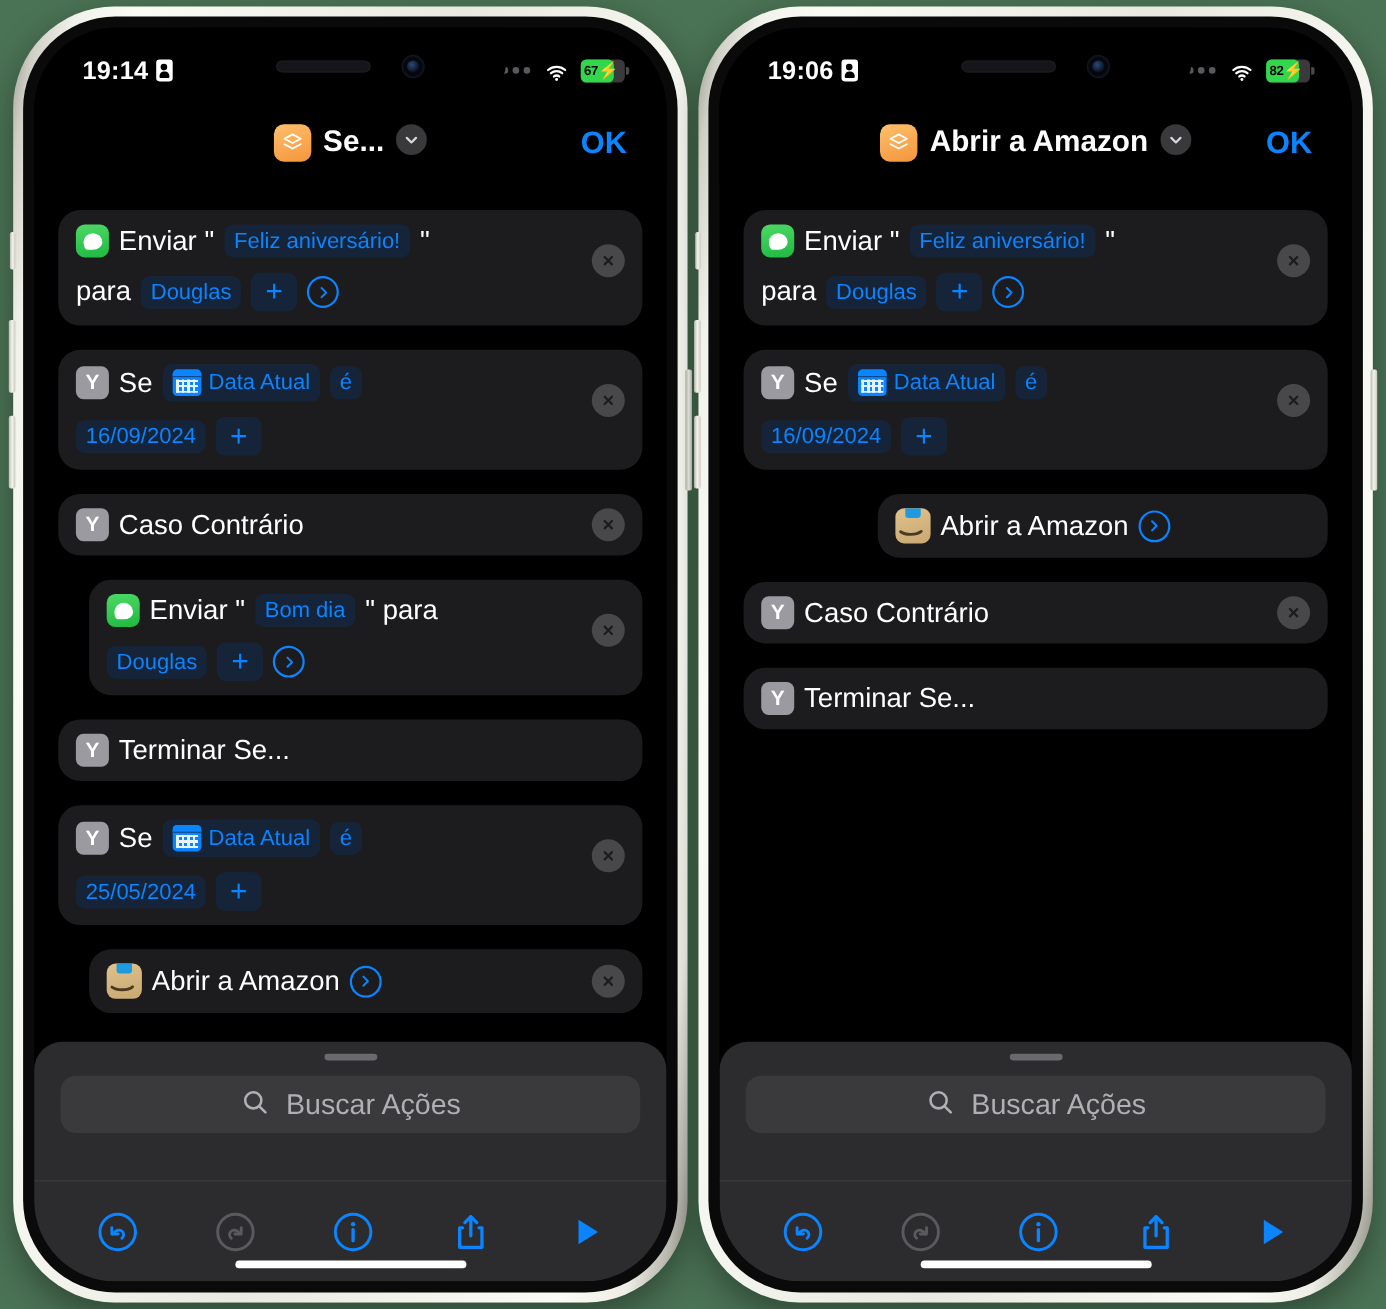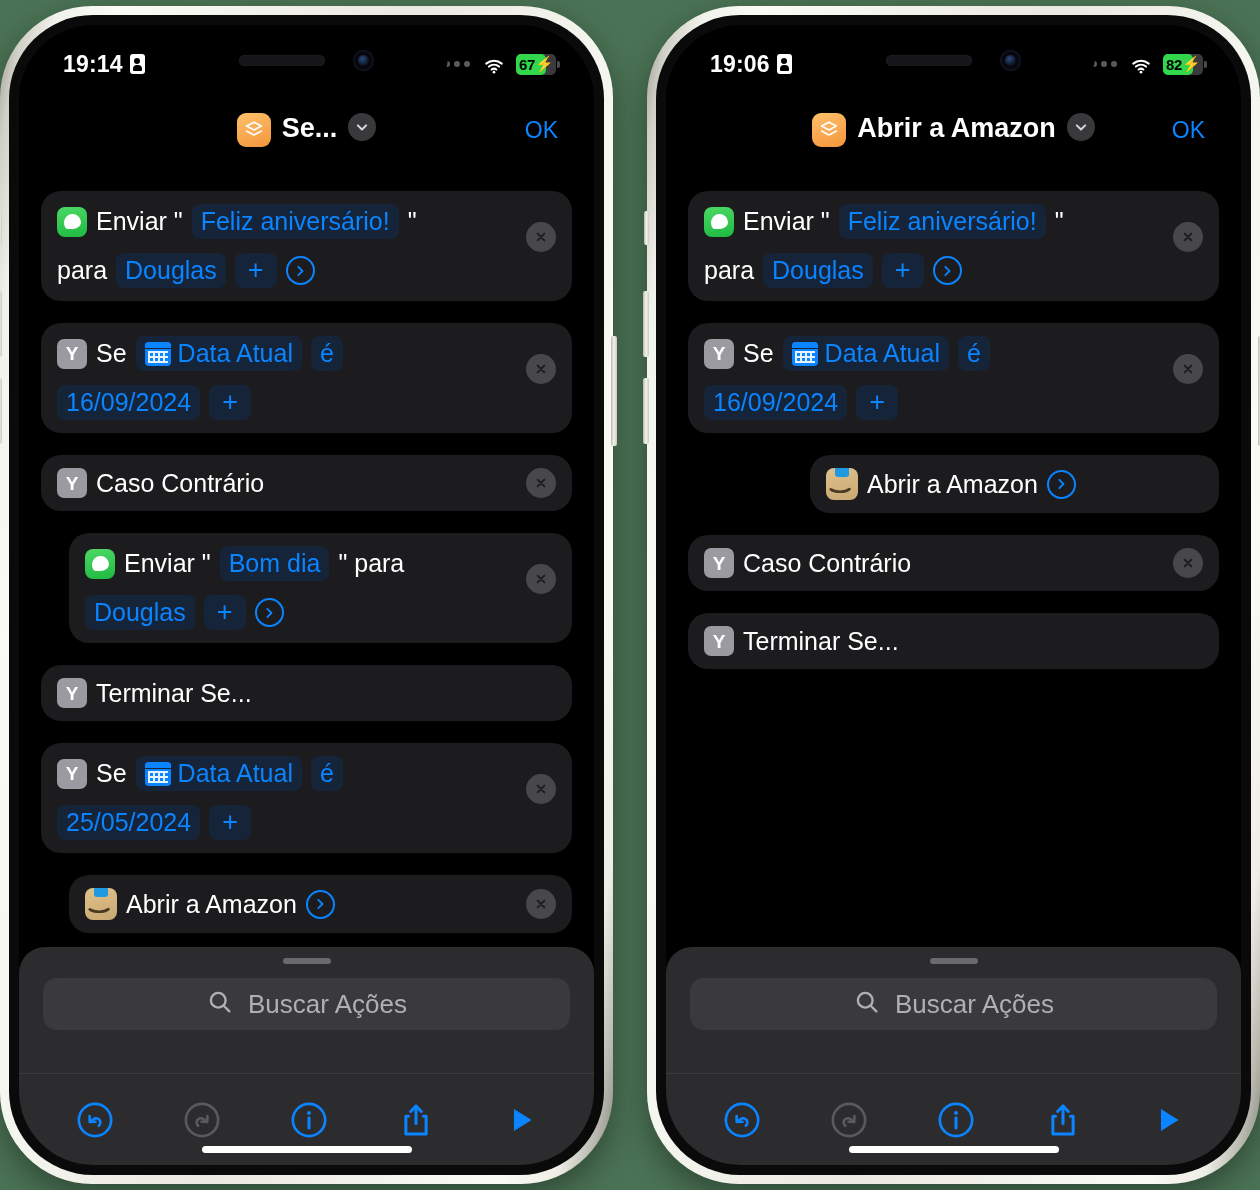--- a/index.html
+++ b/index.html
@@ -12,21 +12,21 @@
     overflow: hidden;
     position: relative;
   }
 
   .stage {
     position: absolute;
     inset: 0;
     display: flex;
     justify-content: space-between;
     align-items: center;
-    padding: 0 0;
+    padding: 0 12px;
   }
 
   
   .phone {
     position: relative;
     width: 613px;
     height: 1178px;
     border-radius: 92px;
     background: linear-gradient(100deg,
         #8e8e86 0%, #cfcfc6 3%, #f2f2ec 7%,
@@ -160,21 +160,21 @@
     background:#4a4a4e;
   }
   .battery .fill {
     position:absolute; left:0; top:0;
     height:100%; width: 30px;
     border-radius:5px;
     background:#32d74b;
   }
   .battery .pct {
     position:relative; z-index:2;
-    font-size:15px; font-weight:bold; color:#000;
+    font-size:12px; font-weight:bold; color:#000;
     padding-left:3px; letter-spacing:-.3px;
   }
   .battery .bolt {
     position:relative; z-index:2;
     font-size:15px; color:#fff;
     margin-left: 0px;
   }
 
   
   .navbar {
@@ -209,22 +209,22 @@
     width: 28px; height: 28px;
     border-radius: 50%;
     background: #39393c;
     display:flex; align-items:center; justify-content:center;
     flex: 0 0 auto;
   }
   .nav-ok {
     position: absolute;
     right: 36px;
     color: #0a84ff;
-    font-size: 23px;
-    font-weight: normal;
+    font-size: 28px;
+    font-weight: bold;
   }
 
   
   .content {
     position: absolute;
     top: 144px; left: 0; right: 0; bottom: 0;
     padding: 22px 22px 0 22px;
     overflow: hidden;
   }
   .card {
@@ -250,21 +250,21 @@
   }
   .card.noclose .card-body { padding-right: 6px; }
 
   .txt {
     color: #fff;
     font-size: 25px;
     white-space: nowrap;
   }
   .pill {
     color: #0a84ff;
-    font-size: 25px;
+    font-size: 20px;
     background: #16243a;
     border-radius: 8px;
     padding: 5px 9px;
     white-space: nowrap;
     display: inline-flex;
     align-items: center;
     gap: 7px;
   }
   .pill.plus {
     padding: 4px 13px;

